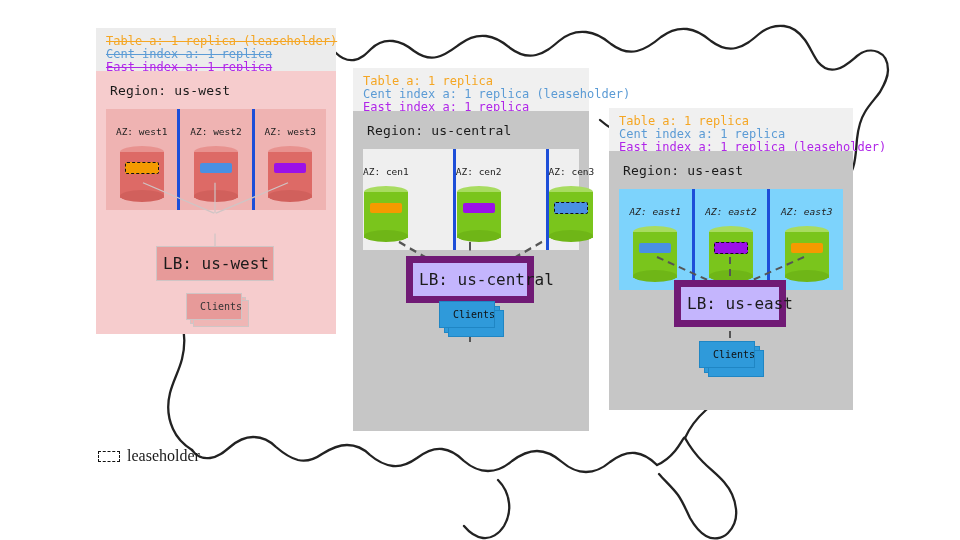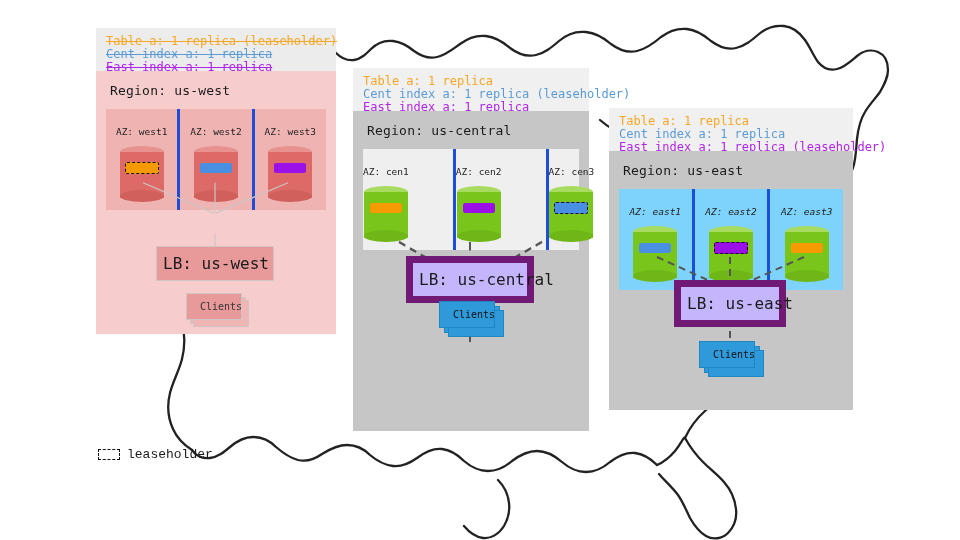--- a/index.html
+++ b/index.html
@@ -153,22 +153,22 @@
     display: flex; align-items: center;
     gap: 7px;
   }
   .legend .swatch {
     width: 22px; height: 11px;
     border: 1.6px dashed #111;
     background: transparent;
     box-sizing: border-box;
   }
   .legend .lgtxt {
-    font-family: Liberation Mono, monospace;
-    font-size: 13px;
+    font-family: Liberation Serif, serif;
+    font-size: 16px;
     color: #1a1a1a;
   }
 </style>
 </head>
 <body>
 
 <div id="stage">
 
   <svg id="usmap" viewBox="0 0 960 540" fill="none">
     <path d="M196,138 C200,128 206,120 214,113 C222,106 231,100 240,95

